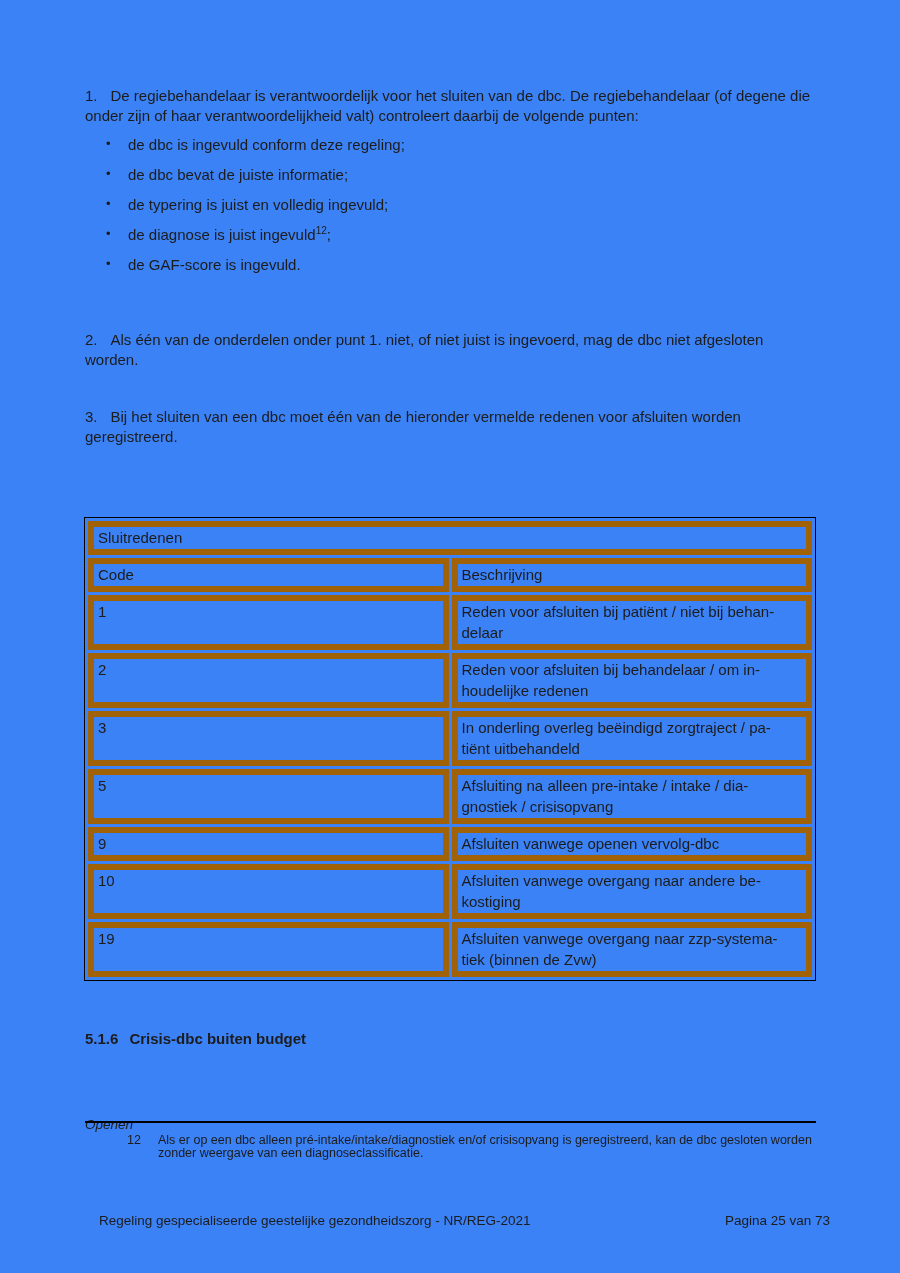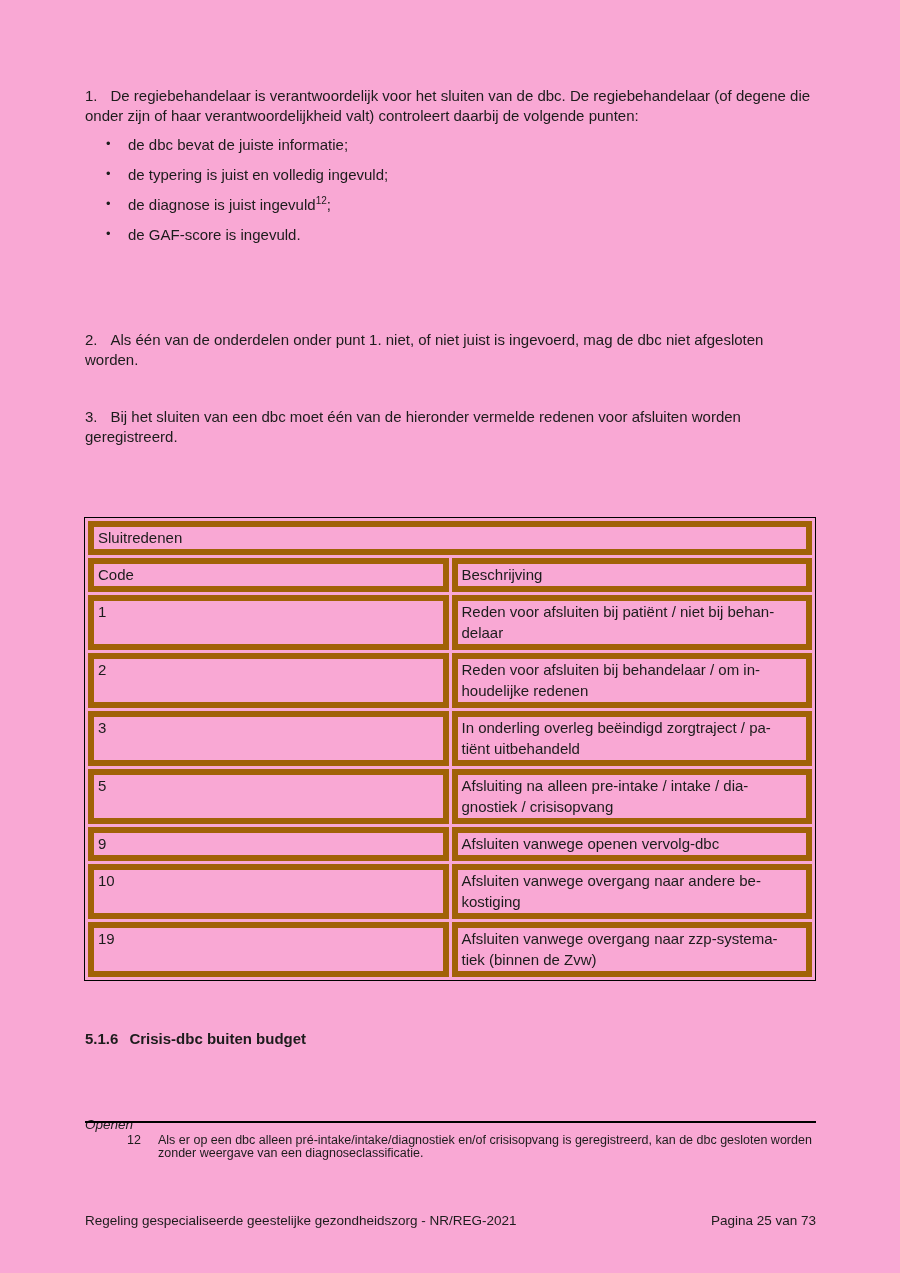--- a/index.html
+++ b/index.html
@@ -1,21 +1,21 @@
 <!DOCTYPE html>
 <html><head>
 <meta charset="utf-8">
 <style>
   * { margin: 0; padding: 0; box-sizing: border-box; }
   html, body { background: #e8e8e8; }
   .page {
     position: relative;
     width: 900px;
     height: 1273px;
-    background: #f9a8d4;
+    background: #3b82f6;
     font-family: "Liberation Sans", "DejaVu Sans", sans-serif;
     color: #1c1c1c;
     overflow: hidden;
   }
   .para {
     position: absolute;
     left: 85px;
     width: 732px;
     font-size: 15px;
     line-height: 20px;
@@ -104,36 +104,37 @@
     vertical-align: top;
   }
   .footnote .fn-text {
     display: inline-block;
     width: 655px;
     vertical-align: top;
   }
 
   .footer {
     position: absolute;
-    left: 85px;
+    left: 99px;
     top: 1213px;
     width: 731px;
     display: flex;
     justify-content: space-between;
     font-size: 13.5px;
   }
 </style>
 </head>
 <body>
 
 <div class="page">
 
   <p class="para p1"><span class="num">1.</span><span>De regiebehandelaar is verantwoordelijk voor het sluiten van de dbc. De regiebehandelaar (of degene die onder zijn of haar verantwoordelijkheid valt) controleert daarbij de volgende punten:</span></p>
 
   <ul class="bullets">
+    <li><span>de dbc is ingevuld conform deze regeling;</span></li>
     <li><span>de dbc bevat de juiste informatie;</span></li>
     <li><span>de typering is juist en volledig ingevuld;</span></li>
     <li><span>de diagnose is juist ingevuld</span><sup>12</sup><span>;</span></li>
     <li><span>de GAF-score is ingevuld.</span></li>
   </ul>
 
   <p class="para p2"><span class="num">2.</span><span>Als één van de onderdelen onder punt 1. niet, of niet juist is ingevoerd, mag de dbc niet afgesloten worden.</span></p>
 
   <p class="para p3"><span class="num">3.</span><span>Bij het sluiten van een dbc moet één van de hieronder vermelde redenen voor afsluiten worden geregistreerd.</span></p>
 

